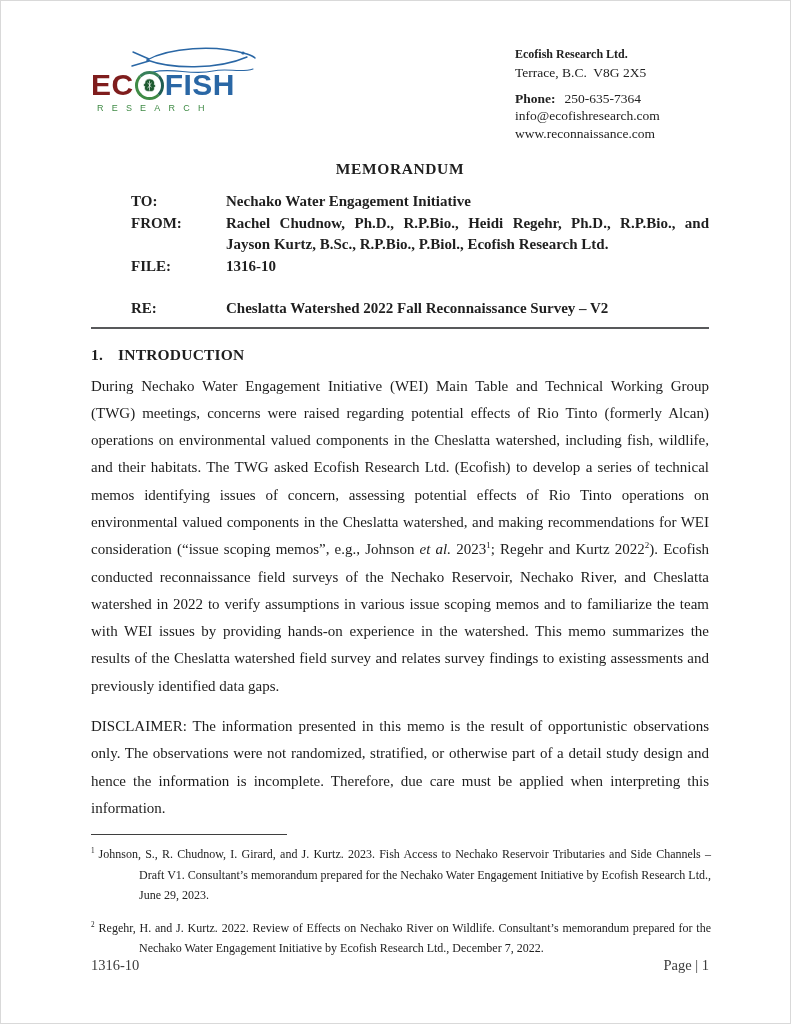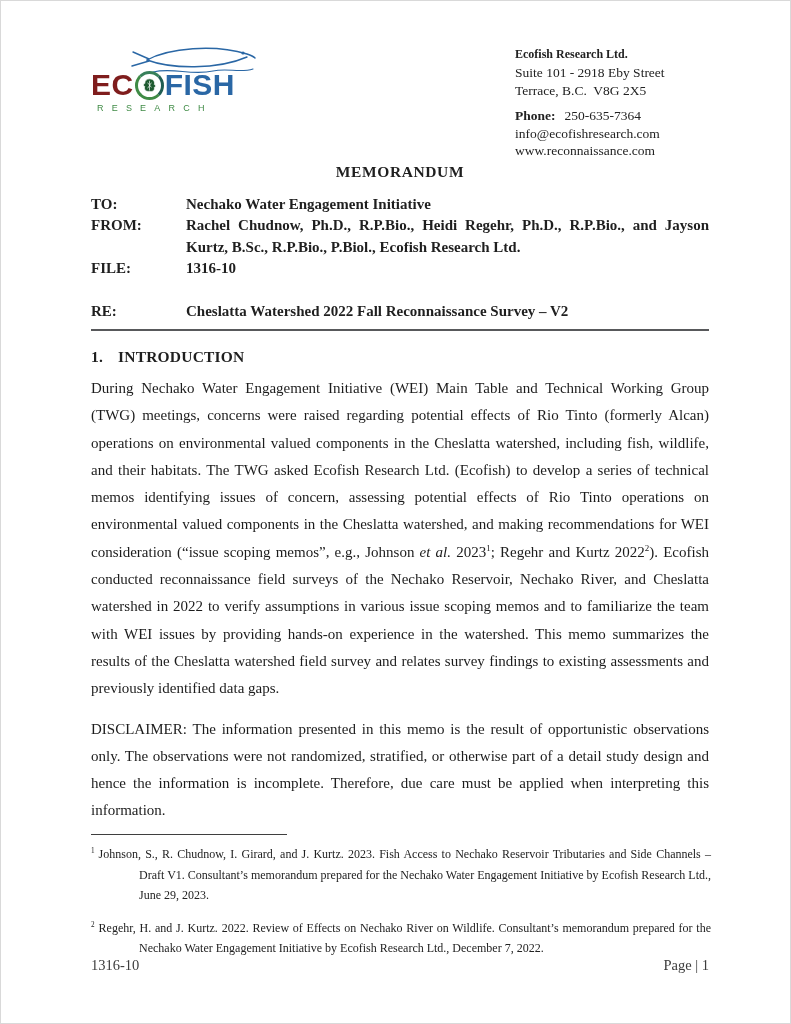--- a/index.html
+++ b/index.html
@@ -32,21 +32,21 @@
 
   .contact { width: 194px; font-size: 13.5px; line-height: 17.5px; color: #222; padding-top: 6px; }
   .contact .company { font-size: 12px; font-weight: bold; line-height: 19px; }
   .contact .line { white-space: pre-wrap; }
   .contact .phone-row { margin-top: 8px; }
   .contact .phone-label { font-weight: bold; }
   .contact .phone-value { margin-left: 9px; }
 
   
   .memo-title { text-align: center; font-weight: bold; font-size: 15.5px; letter-spacing: 0.6px; margin-top: 3px; }
-  .memo-rows { margin-top: 13px; }
+  .memo-rows { margin-top: 13px; margin-left: 40px; }
   .memo-row { display: grid; grid-template-columns: 95px 1fr; font-size: 15px; font-weight: bold; line-height: 21.5px; }
   .memo-row .value { text-align: justify; }
   .memo-row.re-row { margin-top: 21px; }
   .re-rule { border: none; border-top: 2.5px solid #58595b; margin-top: 7px; }
 
   
   .section-heading { display: flex; gap: 15px; font-size: 15.5px; font-weight: bold; margin-top: 17px; letter-spacing: 0.2px; }
   p.body-para { font-size: 15px; line-height: 27.3px; text-align: justify; margin-top: 9px; color: #1c1c1c; }
   p.body-para.disclaimer { margin-top: 13px; }
   sup { font-size: 0.6em; vertical-align: super; line-height: 0; }
@@ -85,21 +85,20 @@
                 <path d="M10,3 C14,3 16,6 15,9 C17,9 17,12 15,12 C16,15 13,17 10,16 C6,17 4,14 5,11 C3,11 3,8 5,8 C5,5 7,3 10,3 Z M8,7 L12,12 M12,7 L8,13 M10,5 L10,15" fill="#1e5a30" stroke="#ffffff" stroke-width="0.7"></path>
               </svg>
             </span>
             <span class="wm-fish">FISH</span>
         </div>
         <div class="logo-research">RESEARCH</div>
       </div>
 
       <div class="contact">
         <div class="company">Ecofish Research Ltd.</div>
-        <div class="line">Suite 101 - 2918 Eby Street</div>
         <div class="line">Terrace, B.C.  V8G 2X5</div>
         <div class="phone-row">
           <span class="phone-label">Phone:</span><span class="phone-value">250-635-7364</span>
         </div>
         <div class="line">info@ecofishresearch.com</div>
         <div class="line">www.reconnaissance.com</div>
       </div>
     </header>
 
     <div class="memo-title">MEMORANDUM</div>

